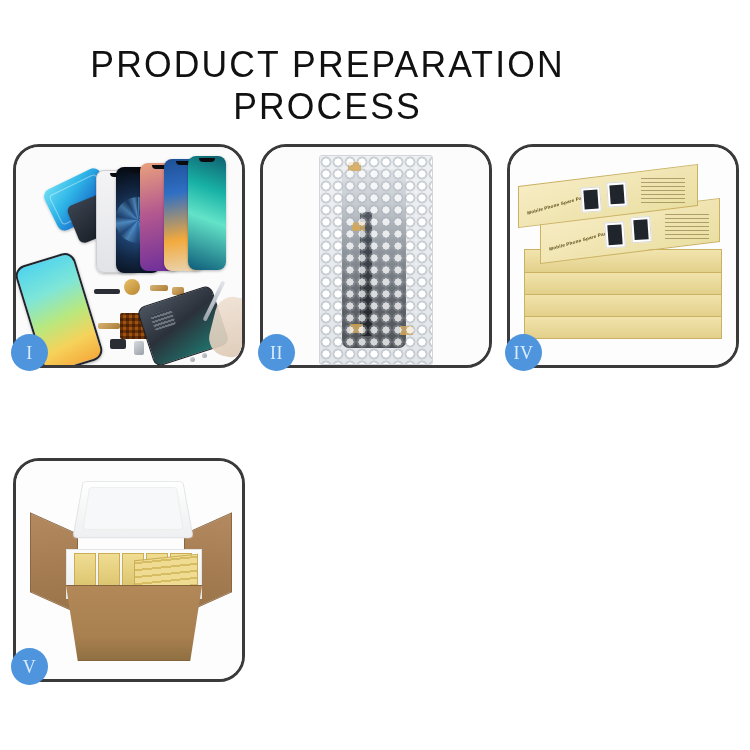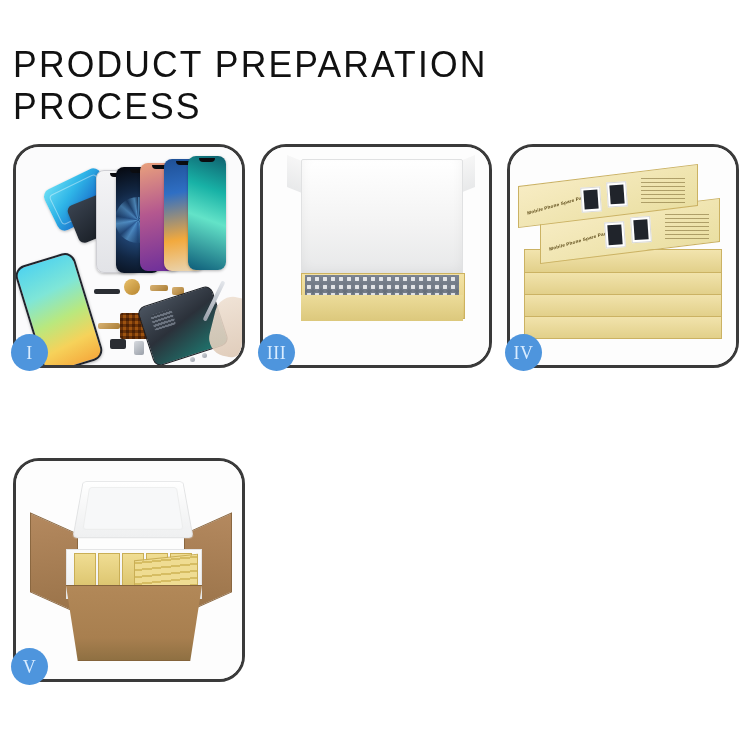--- a/index.html
+++ b/index.html
@@ -6,21 +6,21 @@
   body{
     width:750px;height:750px;
     background:#ffffff;
     font-family:"Liberation Sans","DejaVu Sans",sans-serif;
     overflow:hidden;
     position:relative;
   }
   .page{position:relative;width:750px;height:750px;}
 
   
-  .header{position:absolute;left:0;top:0;width:655px;text-align:left;}
+  .header{position:absolute;left:0;top:0;width:655px;text-align:center;}
   .title{
     margin:0;padding:0;
     font-size:37px;
     line-height:42px;
     letter-spacing:2.2px;
     font-weight:500;
     color:#111111;
     font-family:"Liberation Sans","DejaVu Sans",sans-serif;
     transform:scaleX(0.96);
     padding-top:44px;
@@ -278,32 +278,35 @@
           <span class="pt silver circ" style="left:108px;top:76px;width:5px;height:5px;"></span>
           <span class="pt silver circ" style="left:96px;top:80px;width:5px;height:5px;"></span>
         </div>
         <div class="backplate"></div>
         <div class="hand"></div>
         <div class="tweezer"></div>
       </div>
       <div class="badge">I</div>
     </div>
 
-
     <div class="panel">
-      <div class="panel-inner p3">
-        <div class="lid-flap-l"></div>
-        <div class="lid-flap-r"></div>
-        <div class="lid"></div>
-        <div class="box-y"></div>
-        <div class="bub-fill"></div>
-        <div class="box-y-front"></div>
+      <div class="panel-inner p2">
+        <div class="bubble-bag">
+          <div class="screen-inside"></div>
+          <div class="flex-strip"></div>
+          <span class="tape" style="left:28px;top:6px;"></span>
+          <span class="tape" style="left:32px;top:66px;"></span>
+          <span class="tape" style="left:30px;top:168px;"></span>
+          <span class="tape" style="left:80px;top:170px;"></span>
+          <div class="bub-overlay"></div>
+        </div>
       </div>
-      <div class="badge">III</div>
+      <div class="badge">II</div>
     </div>
+
 
     <div class="panel">
       <div class="panel-inner p4">
         <div class="stack">
 
           <div class="sbox" style="left:6px;top:150px;width:196px;height:22px;"></div>
           <div class="sbox" style="left:6px;top:128px;width:196px;height:22px;"></div>
           <div class="sbox" style="left:6px;top:106px;width:196px;height:22px;"></div>
           <div class="sbox" style="left:6px;top:84px;width:196px;height:22px;"></div>
 

